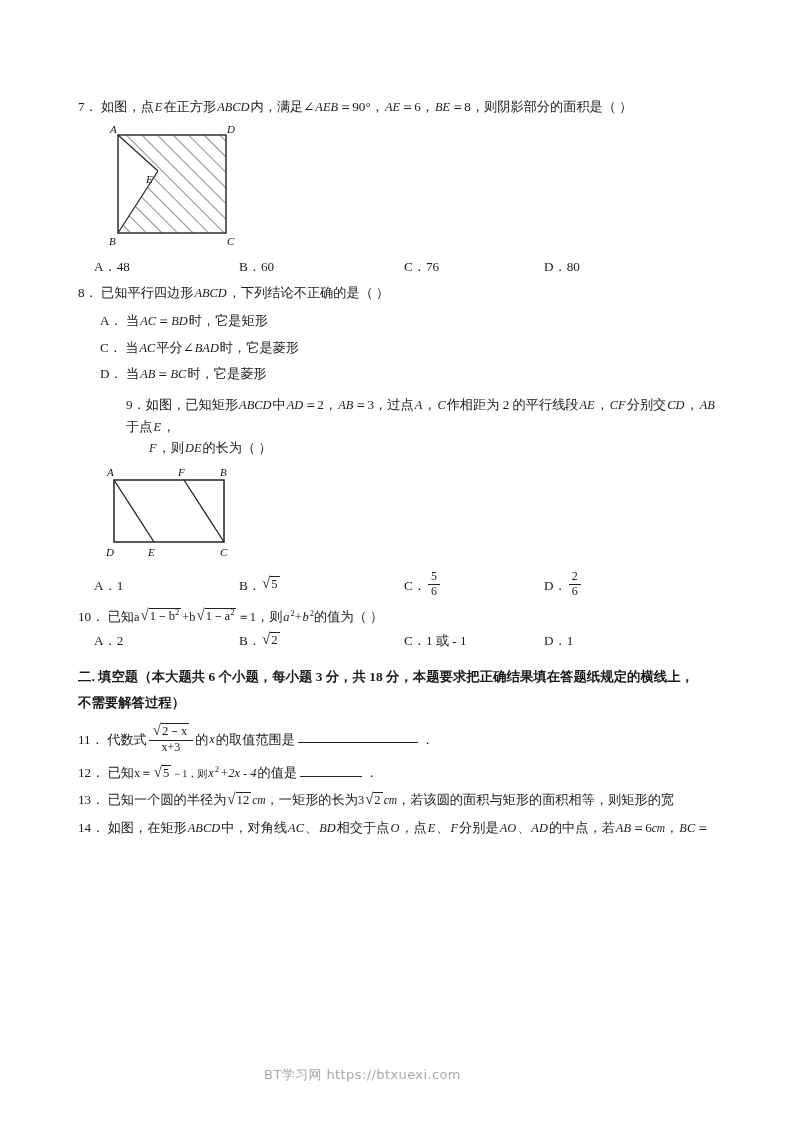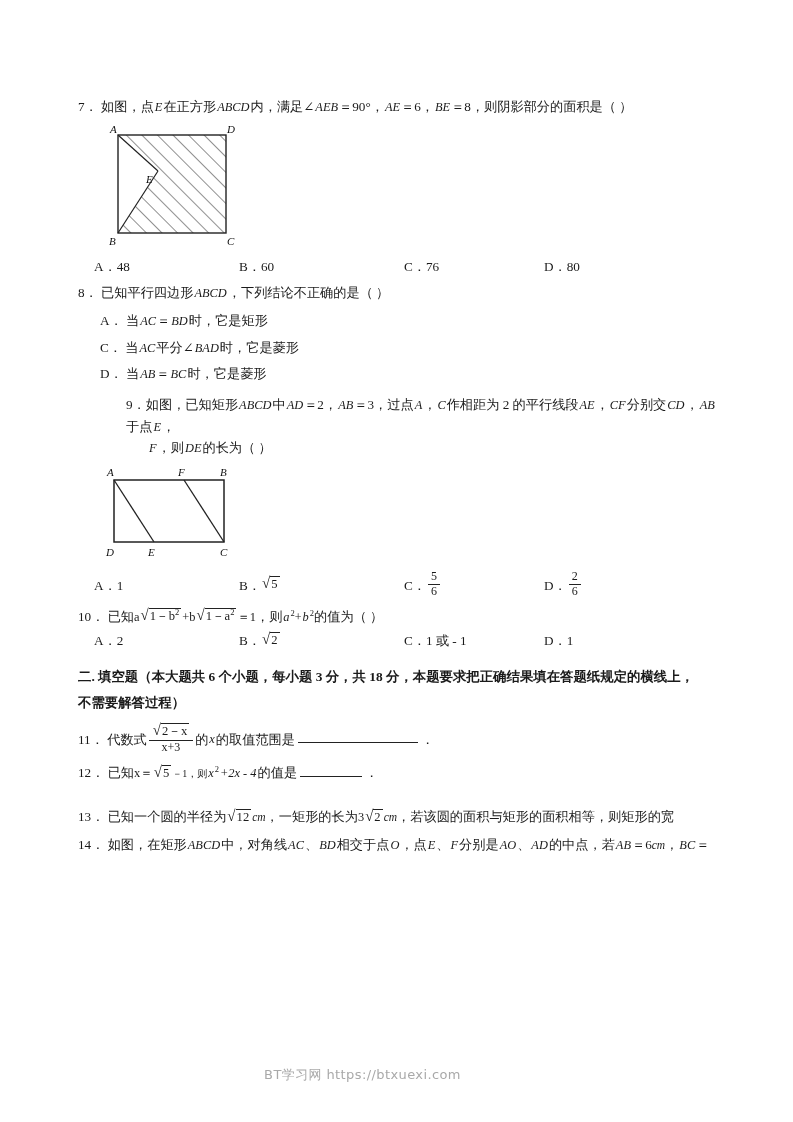--- a/index.html
+++ b/index.html
@@ -323,21 +323,21 @@
     </div>
 
     <div class="q" style="margin-top:6px;">
       <span class="num">12．</span>
       <span>已知</span><span style="font-size:12.4px;">x</span><span style="font-size:12.4px;">＝</span><span class="rad">
           <span class="sign">√</span>
           <span class="body">5</span>
         </span><span style="font-size:10px;">－1，则</span><i class="v">x</i><sup class="exp">2</sup><i class="v">+2x - 4</i><span>的值是</span><span class="blank blank-md"></span><span>．</span>
     </div>
 
-    <div class="q" style="margin-top:23px;">
+    <div class="q" style="margin-top:6px;">
       <span class="num">13．</span>
       <span>已知一个圆的半径为</span><span class="rad">
           <span class="sign">√</span>
           <span class="body">12</span>
         </span><span class="cm">cm</span><span>，一矩形的长为</span><span style="font-size:12.4px;">3</span><span class="rad">
           <span class="sign">√</span>
           <span class="body">2</span>
         </span><span class="cm">cm</span><span>，若该圆的面积与矩形的面积相等，则矩形的宽</span>
     </div>
 

